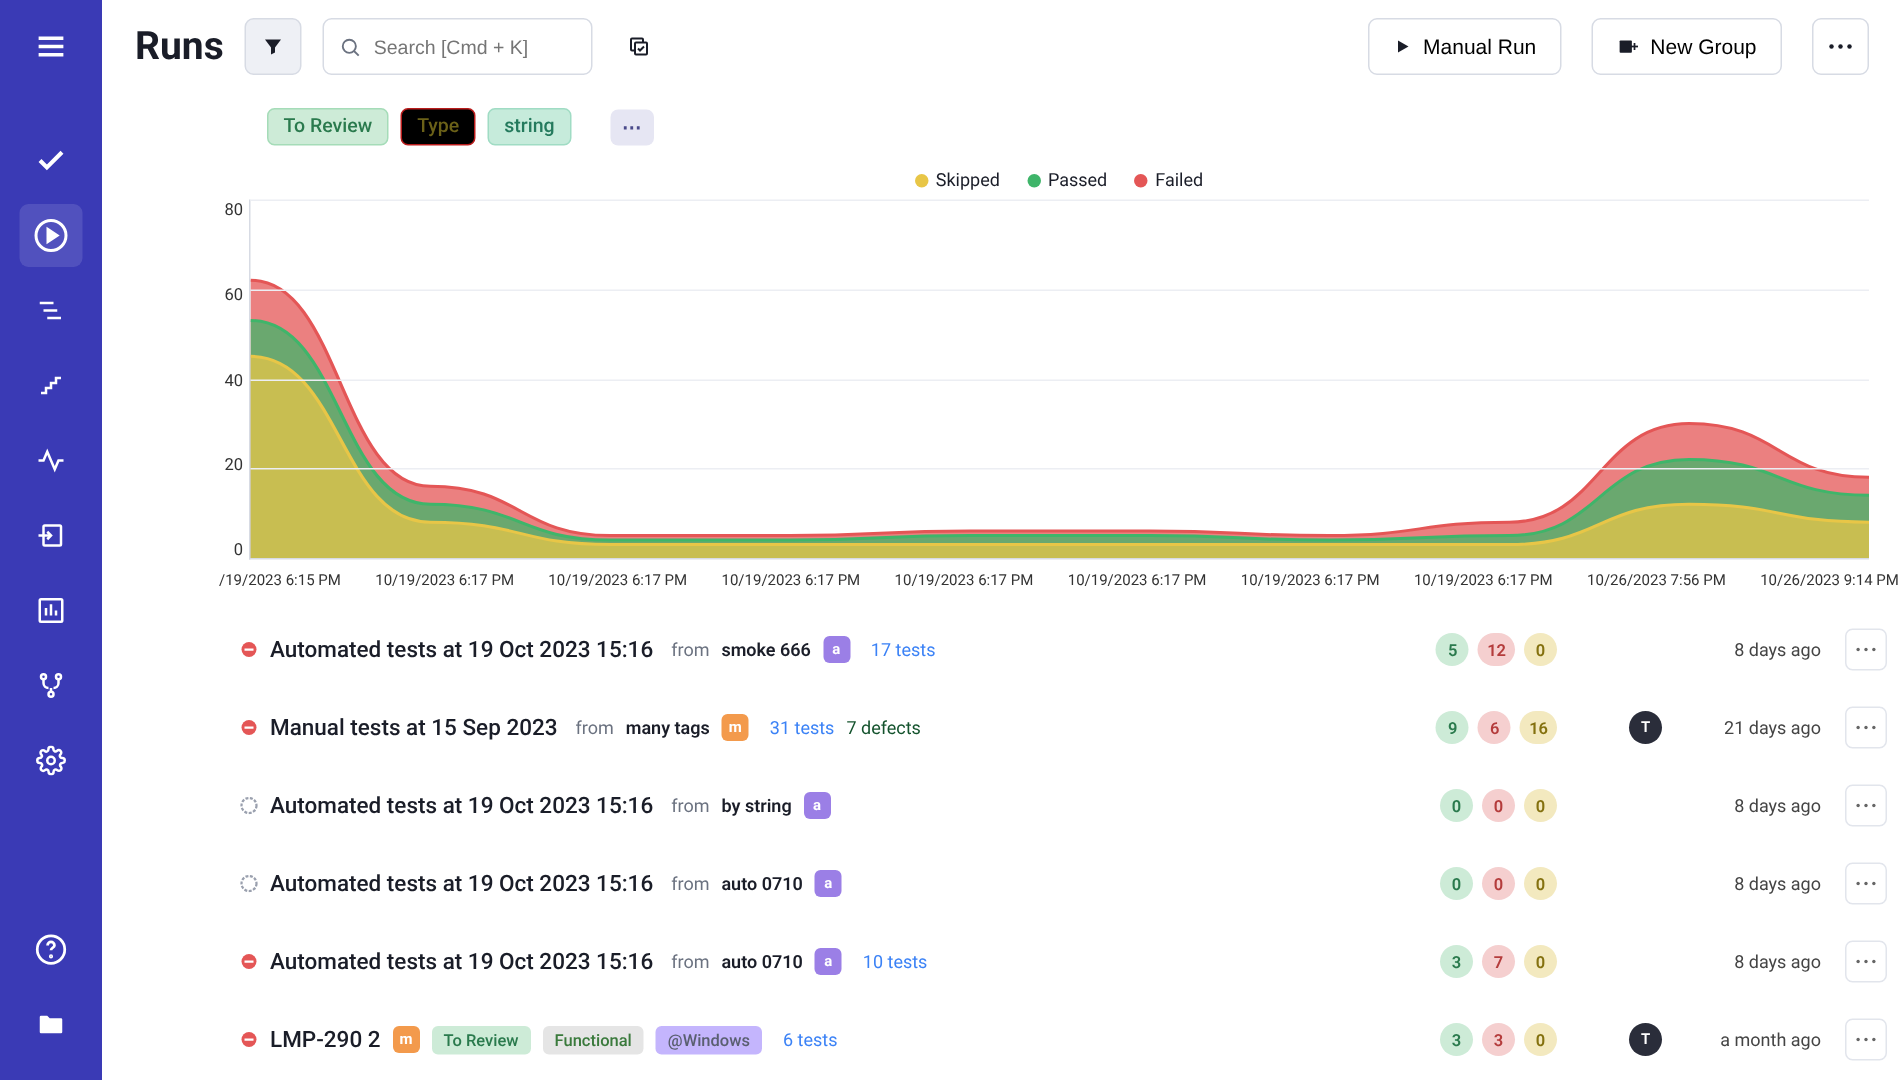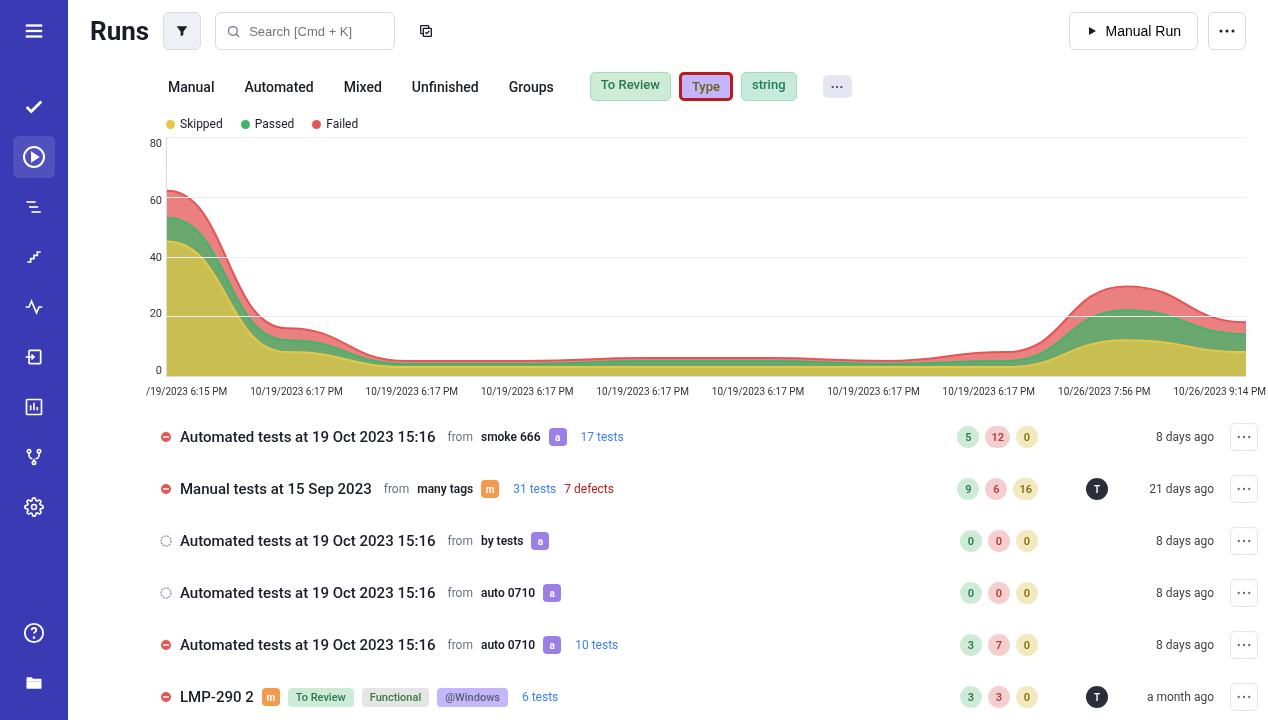--- a/index.html
+++ b/index.html
@@ -15,37 +15,37 @@
 
 .main { flex: 1; display: flex; flex-direction: column; }
 
 
 .topbar { display: flex; align-items: center; padding: 12px 22px; gap: 14px; }
 .page-title { font-size: 26px; font-weight: 700; }
 .filter-btn { width: 38px; height: 38px; border: 1px solid #d7dbe4; border-radius: 6px; background: #eef0f5; display: flex; align-items: center; justify-content: center; cursor: pointer; }
 .search-box { display: flex; align-items: center; border: 1px solid #d7dbe4; border-radius: 6px; height: 38px; width: 180px; padding: 0 10px; gap: 8px; color: #6b7280; }
 .search-box input { border: none; outline: none; font-size: 13px; width: 100%; background: transparent; }
 .icon-btn { width: 34px; height: 34px; display: flex; align-items: center; justify-content: center; cursor: pointer; color: #1a1d28; }
-.topbar-right { margin-left: auto; display: flex; gap: 10px; }
+.topbar-right { margin-left: auto; display: flex; gap: 20px; }
 .btn { height: 38px; padding: 0 16px; border: 1px solid #d7dbe4; border-radius: 6px; background: #fff; display: flex; align-items: center; gap: 8px; font-size: 14px; cursor: pointer; font-weight: 500; }
 .btn-more { width: 38px; padding: 0; justify-content: center; }
 
 
 .tabs-row { display: flex; align-items: center; padding: 10px 22px 8px 100px; gap: 26px; border-bottom: 0; }
 .tab { font-size: 14px; color: #1a1d28; cursor: pointer; font-weight: 500; }
 .pill-group { display: flex; gap: 8px; margin-left: 10px; }
 .pill { padding: 4px 10px; border-radius: 5px; font-size: 13px; font-weight: 500; cursor: pointer; }
 .pill-green { background: #cdebd7; color: #2a7a4d; border: 1px solid #a5dcb8; }
-.pill-yellow { background: #c4b5fd; color: #6b6118; border: 3px solid #b91c1c; }
+.pill-yellow { background: #000000; color: #6b6118; border: 1px solid #b91c1c; }
 .pill-aqua { background: #c6ebdb; color: #247a5d; border: 1px solid #a0dcc4; }
 .pill-more { background: #e6e6f3; color: #4a4a8a; padding: 4px 8px; font-weight:700;}
 
 
 .chart-area { padding: 0 22px 0 98px; }
-.legend { display: flex; gap: 18px; padding: 8px 0 6px 0; font-size: 12px; }
+.legend { display: flex; gap: 18px; padding: 8px 0 6px 0; font-size: 12px; justify-content: center; }
 .legend-item { display: flex; align-items: center; gap: 5px; }
 .dot { width: 9px; height: 9px; border-radius: 50%; }
 .dot-yellow { background: #e8c647; }
 .dot-green { background: #3fb56a; }
 .dot-red { background: #e45656; }
 
 .chart { position: relative; height: 260px; }
 .y-axis { position: absolute; left: -30px; top: 0; bottom: 20px; display: flex; flex-direction: column; justify-content: space-between; font-size: 11px; color: #333; align-items: flex-end; width: 26px; gap: 18px; }
 .plot { position: absolute; left: 0; right: 0; top: 0; bottom: 20px; border-left: 1px solid #d7dbe4; border-bottom: 1px solid #d7dbe4; }
 .grid-line { position: absolute; left: 0; right: 0; border-top: 1px solid #eceef3; }
@@ -55,21 +55,21 @@
 .runs-list { padding: 20px 10px 0 92px; display: flex; flex-direction: column; gap: 12px; }
 .run-row { display: flex; align-items: center; gap: 8px; padding: 6px 0; }
 .status-dot { width: 12px; height: 12px; display:flex; align-items:center; justify-content:center; }
 .run-title { font-size: 15px; font-weight: 500; color: #1a1d28; }
 .from-text { font-size: 12px; color: #6b7280; margin-left: 4px; }
 .from-value { font-size: 12px; font-weight: 600; }
 .type-badge { width: 18px; height: 18px; border-radius: 4px; display: inline-flex; align-items: center; justify-content: center; font-size: 10px; font-weight: 700; color: #fff; }
 .type-a { background: #9b7fe6; }
 .type-m { background: #f39a4c; }
 .tests-count { font-size: 12px; color: #3b82f6; margin-left: 6px;}
-.defects { font-size: 12px; color: #b91c1c; }
+.defects { font-size: 12px; color: #14532d; }
 .count-group { display: flex; gap: 6px; margin-left: auto; }
 .count-pill { min-width: 22px; height: 22px; padding: 0 6px; border-radius: 11px; display: flex; align-items: center; justify-content: center; font-size: 11px; font-weight: 600; }
 .cp-green { background: #cdebd7; color: #2a7a4d; }
 .cp-red { background: #f5cfcf; color: #b43c3c; }
 .cp-yellow { background: #f3e9bf; color: #84710f; }
 .avatar { width: 22px; height: 22px; border-radius: 50%; background: #2a2d3a; color: #fff; font-size: 10px; font-weight:600; display: flex; align-items: center; justify-content: center; }
 .time-ago { font-size: 12px; color: #444; min-width: 90px; text-align: right; }
 .row-more { width: 28px; height: 28px; border: 1px solid #e2e5ec; border-radius: 5px; display: flex; align-items: center; justify-content: center; cursor: pointer; color:#666; }
 .tag-pill { padding: 3px 8px; border-radius: 4px; font-size: 11px; font-weight: 500; }
 .tp-review { background: #cdebd7; color: #2a7a4d; }
@@ -189,38 +189,39 @@
             <path d="M11 14l2 2 4-4"></path>
           </svg>
         </div>
       <div class="topbar-right">
         <button class="btn">
             <svg width="12" height="12" viewBox="0 0 24 24" fill="#1a1d28">
               <polygon points="6 4 20 12 6 20"></polygon>
             </svg>
             <span>Manual Run</span>
           </button>
+        <button class="btn">
+            <svg width="14" height="14" viewBox="0 0 24 24" fill="#1a1d28">
+              <rect x="3" y="5" width="14" height="14" rx="1"></rect>
+              <line x1="20" y1="8" x2="20" y2="16" stroke="#1a1d28" stroke-width="2"></line>
+              <line x1="16" y1="12" x2="24" y2="12" stroke="#1a1d28" stroke-width="2"></line>
+            </svg>
+            <span>New Group</span>
+          </button>
         <button class="btn btn-more">
             <svg width="16" height="4" viewBox="0 0 16 4" fill="#1a1d28">
               <circle cx="2" cy="2" r="1.5"></circle>
               <circle cx="8" cy="2" r="1.5"></circle>
               <circle cx="14" cy="2" r="1.5"></circle>
             </svg>
           </button>
       </div>
     </div>
 
     <div class="tabs-row">
-      <div id="tabs-container" style="display:flex;gap:30px">
-          <div class="tab">Manual</div>
-          <div class="tab">Automated</div>
-          <div class="tab">Mixed</div>
-          <div class="tab">Unfinished</div>
-          <div class="tab">Groups</div>
-        </div>
       <div class="pill-group" id="pill-container">
           <div class="pill pill-green">To Review</div>
           <div class="pill pill-yellow">Type</div>
           <div class="pill pill-aqua">string</div>
         </div>
       <div class="pill pill-more">⋯</div>
     </div>
 
     <div class="chart-area">
       <div class="legend" id="legend-container">
@@ -335,21 +336,21 @@
           </div>
         </div>
         <div class="run-row">
           <span class="status-dot">
             <svg width="12" height="12">
               <circle cx="6" cy="6" r="5" fill="none" stroke="#9aa0ae" stroke-width="1.5" stroke-dasharray="2 1"></circle>
             </svg>
           </span>
           <span class="run-title">Automated tests at 19 Oct 2023 15:16</span>
           <span class="from-text">from </span>
-          <span class="from-value">by tests</span>
+          <span class="from-value">by string</span>
           <span class="type-badge type-a">a</span>
           <div class="count-group">
             <span class="count-pill cp-green">0</span>
             <span class="count-pill cp-red">0</span>
             <span class="count-pill cp-yellow">0</span>
           </div>
           <div class="row-right">
             <span style="width:22px"></span>
             <span class="time-ago">8 days ago</span>
             <span class="row-more">

